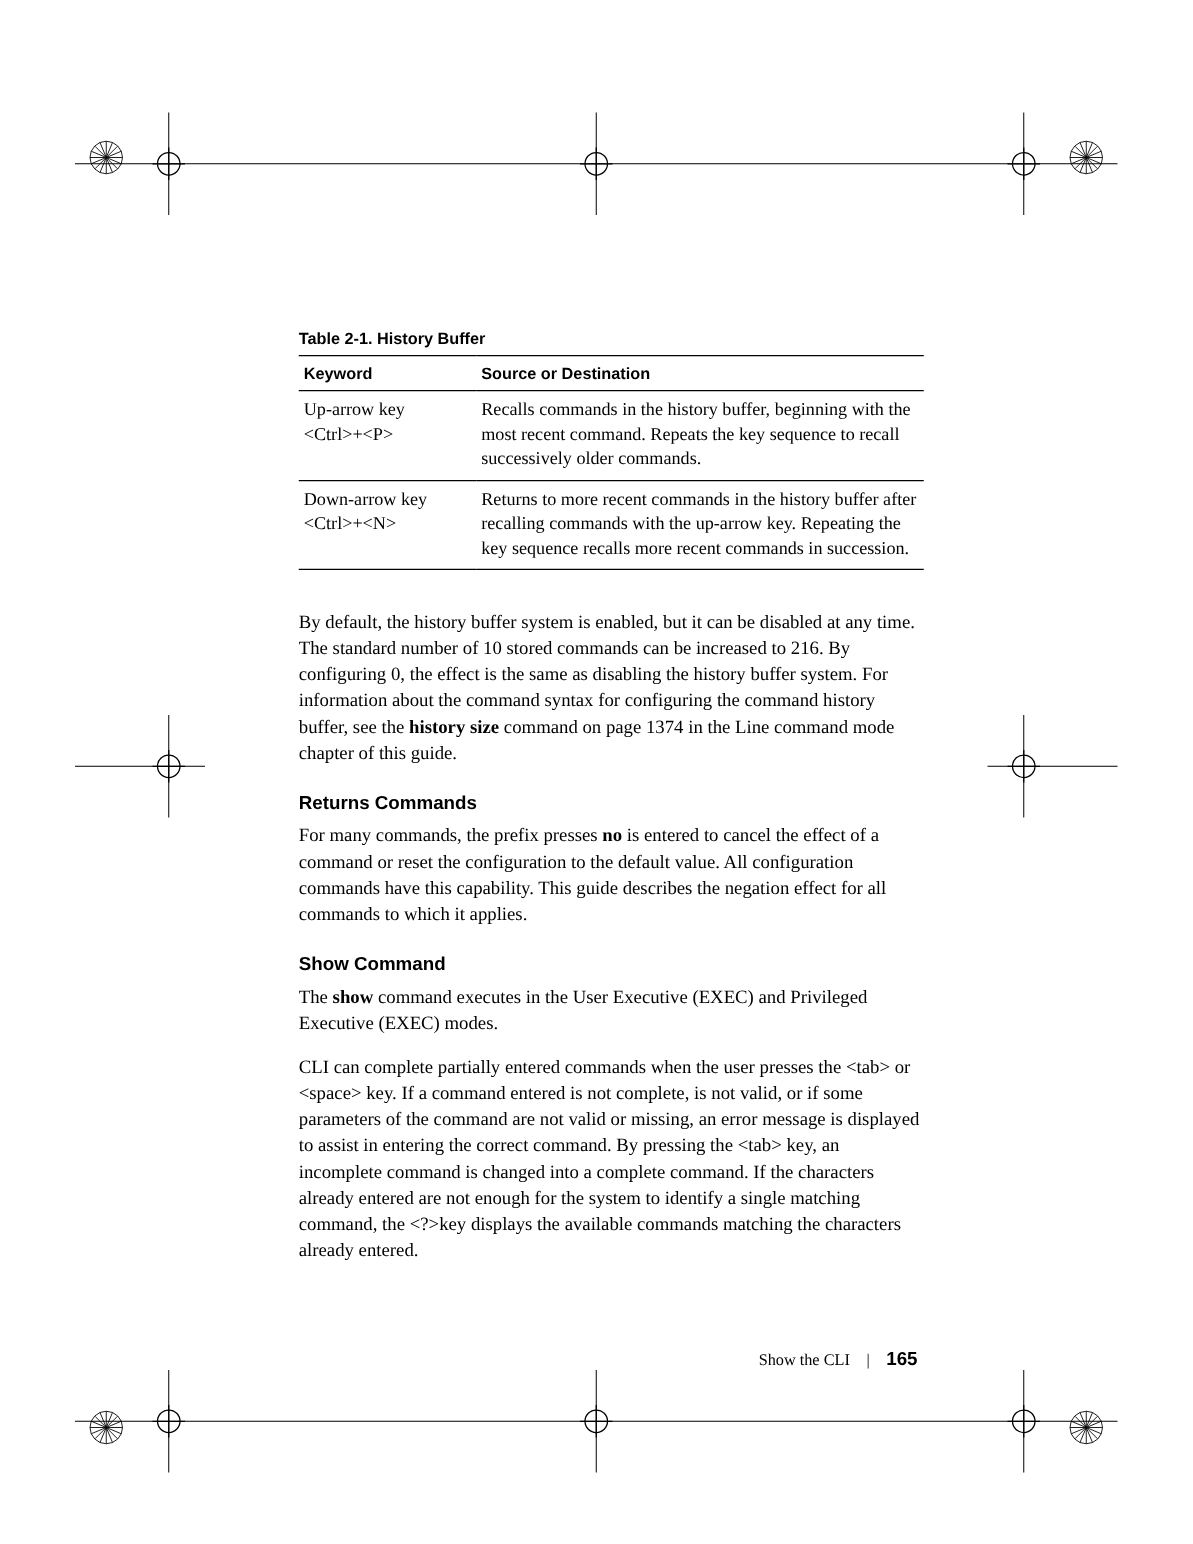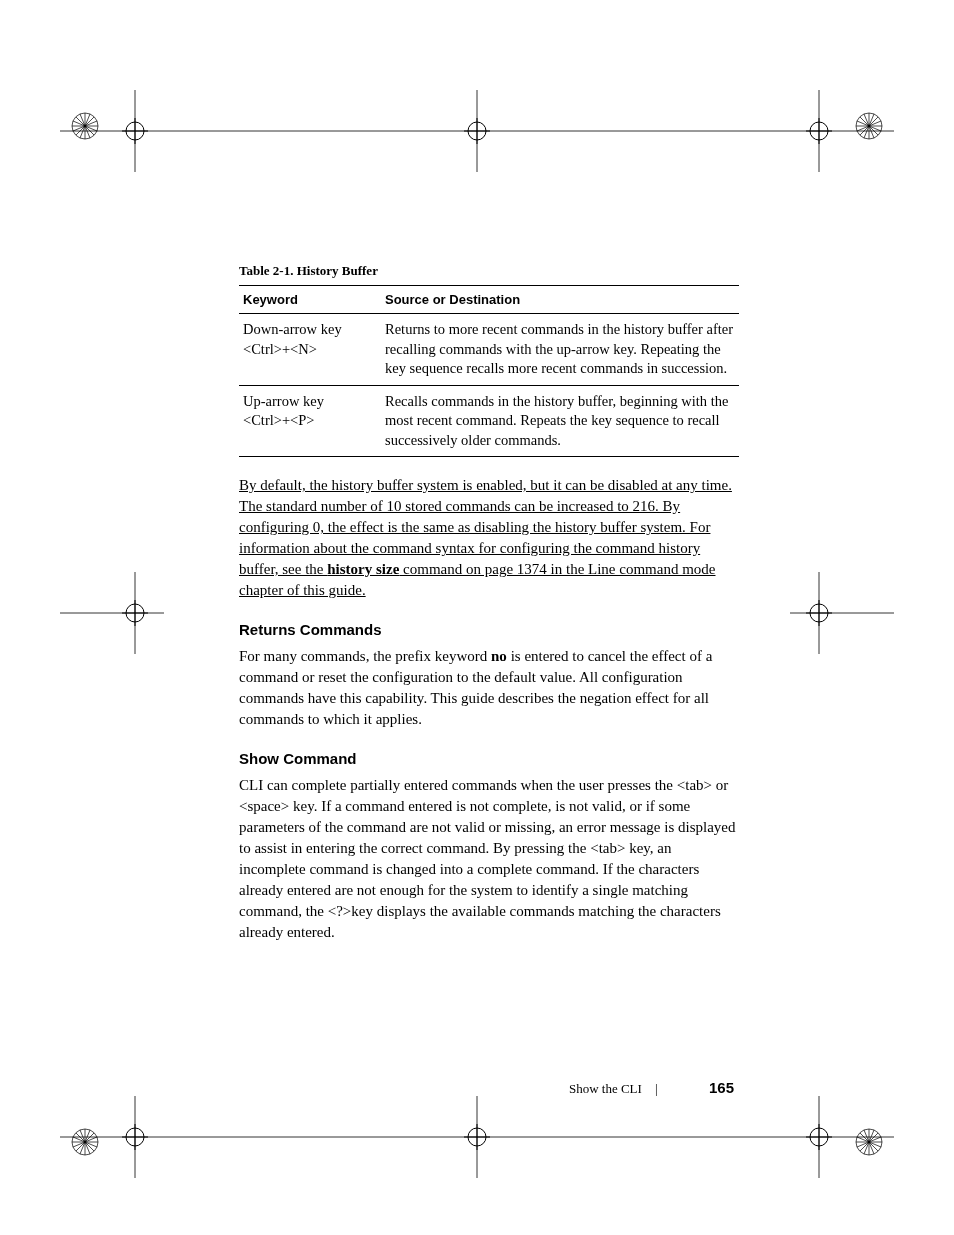--- a/index.html
+++ b/index.html
@@ -1,30 +1,30 @@
 <!DOCTYPE html>
 <html><head>
 <meta charset="utf-8">
 <style>
   html,body{margin:0;padding:0;background:#fff;}
   .page{width:954px;height:1235px;position:relative;font-family:Georgia,'Times New Roman',serif;color:#000;}
   .content{position:absolute;left:239px;top:263px;width:500px;}
-  .sans{font-family:Liberation Serif, serif;}
+  .sans{font-family:Liberation Sans, sans-serif;}
   .table-caption{font-weight:bold;font-size:13px;margin-bottom:6px;}
   table{border-collapse:collapse;width:100%;font-size:14.5px;}
   thead th{text-align:left;font-family:Arial,Helvetica,sans-serif;font-weight:bold;font-size:13px;border-top:1.4px solid #000;border-bottom:1.4px solid #000;padding:6px 4px;}
   tbody td{vertical-align:top;padding:6px 4px;border-bottom:1px solid #000;line-height:1.35;}
   tbody td:first-child{width:134px;}
   .h2{font-family:Arial,Helvetica,sans-serif;font-weight:bold;font-size:15px;margin:20px 0 6px;}
   p{font-size:15px;line-height:1.4;margin:8px 0 14px;}
   strong{font-weight:bold;}
   .footer{position:absolute;right:220px;top:1079px;font-size:13px;text-align:right;}
   .footer .sect{font-family:Georgia,serif;}
   .footer .sep{margin:0 10px;color:#000;}
-  .footer .pg{font-family:Arial,Helvetica,sans-serif;font-weight:bold;font-size:15px;margin-left:38px;}
+  .footer .pg{font-family:Arial,Helvetica,sans-serif;font-weight:bold;font-size:15px;}
 </style>
 </head>
 <body>
 
 <div class="page">
 
   <svg style="position:absolute;left:0;top:0;width:954px;height:1235px;pointer-events:none">
 
     <line x1="60" y1="131" x2="894" y2="131" stroke="#000" stroke-width="0.8"></line>
     <line x1="60" y1="613" x2="164" y2="613" stroke="#000" stroke-width="0.8"></line>
@@ -140,45 +140,48 @@
     <table>
       <thead>
         <tr>
           <th>Keyword</th>
           <th>Source or Destination</th>
         </tr>
       </thead>
       <tbody>
         <tr>
           <td>
+            <div>Up-arrow key</div>
+            <div>&lt;Ctrl&gt;+&lt;P&gt;</div>
+          </td>
+          <td>Recalls commands in the history buffer, beginning with the most recent command. Repeats the key sequence to recall successively older commands.</td>
+        </tr>
+        <tr>
+          <td>
             <div>Down-arrow key</div>
             <div>&lt;Ctrl&gt;+&lt;N&gt;</div>
           </td>
           <td>Returns to more recent commands in the history buffer after recalling commands with the up-arrow key. Repeating the key sequence recalls more recent commands in succession.</td>
         </tr>
-        <tr>
-          <td>
-            <div>Up-arrow key</div>
-            <div>&lt;Ctrl&gt;+&lt;P&gt;</div>
-          </td>
-          <td>Recalls commands in the history buffer, beginning with the most recent command. Repeats the key sequence to recall successively older commands.</td>
-        </tr>
       </tbody>
     </table>
 
-    <p style="margin-top:18px;text-decoration:underline;">
+    <p style="margin-top:32px;">
       <span>By default, the history buffer system is enabled, but it can be disabled at any time. The standard number of 10 stored commands can be increased to 216. By configuring 0, the effect is the same as disabling the history buffer system. For information about the command syntax for configuring the command history buffer, see the </span><strong>history size</strong><span> command on page 1374  in the Line command mode chapter of this guide.</span>
     </p>
 
     <div class="h2">Returns Commands</div>
     <p>
-      <span>For many commands, the prefix keyword </span><strong>no</strong><span> is entered to cancel the effect of a command or reset the configuration to the default value. All configuration commands have this capability. This guide describes the negation effect for all commands to which it applies.</span>
+      <span>For many commands, the prefix presses </span><strong>no</strong><span> is entered to cancel the effect of a command or reset the configuration to the default value. All configuration commands have this capability. This guide describes the negation effect for all commands to which it applies.</span>
     </p>
 
     <div class="h2">Show Command</div>
+    <p>
+      <span>The </span><strong>show</strong><span> command executes in the User Executive (EXEC) and Privileged Executive (EXEC) modes.</span>
+    </p>
 
     <p>CLI can complete partially entered commands when the user presses the &lt;tab&gt; or &lt;space&gt; key. If a command entered is not complete, is not valid, or if some parameters of the command are not valid or missing, an error message is displayed to assist in entering the correct command. By pressing the &lt;tab&gt; key, an incomplete command is changed into a complete command. If the characters already entered are not enough for the system to identify a single matching command, the &lt;?&gt;key displays the available commands matching the characters already entered.</p>
 
   </div>
 
   <div class="footer">
     <span class="sect">Show the CLI</span>
     <span class="sep">|</span>
     <span class="pg">165</span>
   </div>

